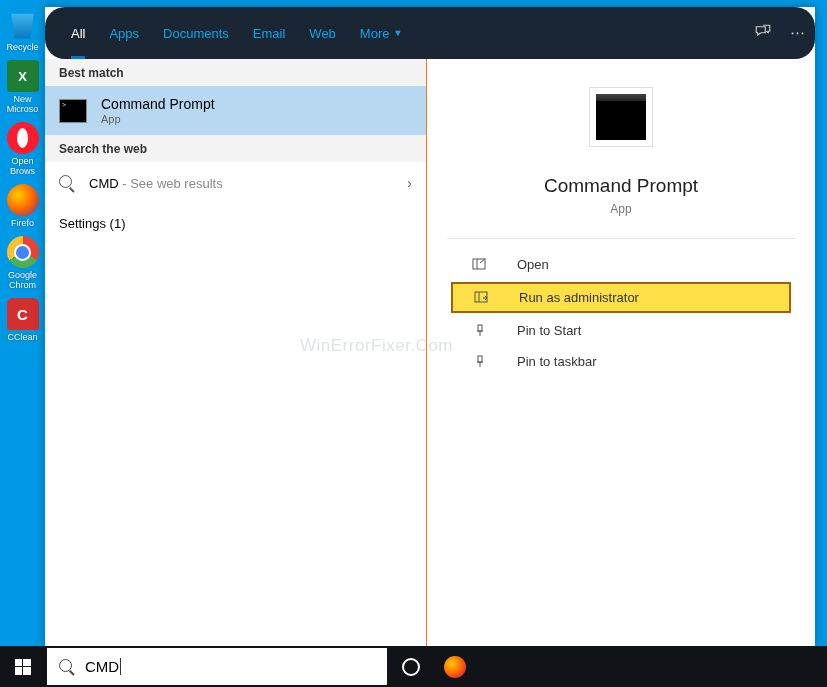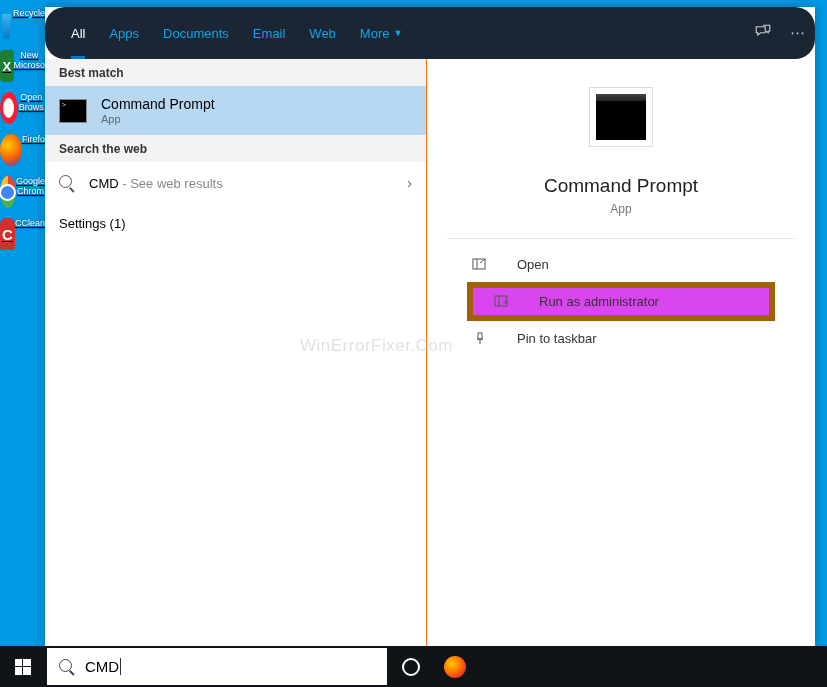--- a/index.html
+++ b/index.html
@@ -1,20 +1,20 @@
 <!DOCTYPE html>
 <html><head>
   <meta charset="utf-8">
   <style>
     * { margin: 0; padding: 0; box-sizing: border-box; font-family: "Segoe UI", sans-serif; }
     body { width: 827px; height: 687px; background: #0099e5; position: relative; overflow: hidden; }
     
     
     .desktop { position: absolute; left: 0; top: 0; width: 45px; height: 646px; display: flex; flex-direction: column; gap: 8px; padding-top: 8px; }
-    .desktop-icon { display: flex; flex-direction: row; align-items: flex-start; cursor: pointer; text-decoration: underline; }
+    .desktop-icon { display: flex; flex-direction: column; align-items: center; cursor: pointer; }
     .desktop-icon .ic { width: 32px; height: 32px; border-radius: 4px; margin-bottom: 2px; display: flex; align-items: center; justify-content: center; }
     .desktop-icon .lbl { color: #fff; font-size: 9px; text-align: center; text-shadow: 0 0 2px rgba(0,0,0,0.5); line-height: 10px; max-width: 45px; word-wrap: break-word; }
     
     
     .search-panel { position: absolute; left: 45px; top: 7px; width: 770px; height: 639px; background: #fff; box-shadow: 0 0 10px rgba(0,0,0,0.3); display: flex; flex-direction: column; }
     
     
     .header { background: #1a2633; height: 52px; display: flex; align-items: center; padding: 0 14px; position: relative; border-radius: 20px; }
     .tab { color: #0ea5e9; font-size: 13px; padding: 0 12px; height: 52px; display: flex; align-items: center; cursor: pointer; position: relative; }
     .tab.active { color: #fff; }
@@ -48,21 +48,21 @@
     .detail { display: flex; flex-direction: column; align-items: center; padding: 28px 20px 0; }
     .big-icon { width: 64px; height: 60px; background: #fff; border: 1px solid #ddd; padding: 6px; margin-bottom: 28px; }
     .big-icon-inner { width: 100%; height: 100%; background: #000; position: relative; }
     .big-icon-inner::before { content: ''; position: absolute; top: 0; left: 0; right: 0; height: 7px; background: linear-gradient(#444,#222); }
     .detail-title { font-size: 19px; font-weight: 400; color: #222; margin-bottom: 5px; }
     .detail-sub { font-size: 12px; color: #777; margin-bottom: 22px; }
     .det-divider { width: 100%; height: 1px; background: #e5e5e5; }
     .actions { width: 100%; padding: 10px 0; }
     .action { display: flex; align-items: center; gap: 28px; padding: 8px 24px; cursor: pointer; font-size: 13px; color: #333; }
     .action .aic { width: 18px; color: #555; font-size: 14px; display: flex; align-items: center; justify-content: center; }
-    .action.highlighted { border: 6px solid #a16207; background: #d946ef; margin: 2px 20px; padding: 6px 20px; }
+    .action.highlighted { border: 2px solid #a16207; background: #fde047; margin: 2px 4px; padding: 6px 20px; }
     
     
     .watermark { position: absolute; left: 300px; top: 336px; color: rgba(180,190,200,0.45); font-size: 17px; font-weight: 400; pointer-events: none; letter-spacing: 0.5px; }
     
     
     .taskbar { position: absolute; bottom: 0; left: 0; right: 0; height: 41px; background: #101318; display: flex; align-items: center; }
     .start-btn { width: 45px; height: 41px; display: flex; align-items: center; justify-content: center; cursor: pointer; }
     .win-logo { width: 16px; height: 16px; display: grid; grid-template: 1fr 1fr / 1fr 1fr; gap: 1px; }
     .win-logo span { background: #fff; }
     .searchbox { width: 340px; height: 37px; background: #fff; display: flex; align-items: center; padding: 0 12px; gap: 10px; margin: 0 2px; }
@@ -201,20 +201,29 @@
               </span>
             <span>Run as administrator</span>
           </div>
           <div class="action">
             <span class="aic">
                 <svg width="16" height="14" viewBox="0 0 16 14" fill="none" stroke="currentColor" stroke-width="1">
                   <rect x="6" y="1" width="4" height="6"></rect>
                   <path d="M8 7 v5 M5 7 h6"></path>
                 </svg>
               </span>
+            <span>Pin to Start</span>
+          </div>
+          <div class="action">
+            <span class="aic">
+                <svg width="16" height="14" viewBox="0 0 16 14" fill="none" stroke="currentColor" stroke-width="1">
+                  <rect x="6" y="1" width="4" height="6"></rect>
+                  <path d="M8 7 v5 M5 7 h6"></path>
+                </svg>
+              </span>
             <span>Pin to taskbar</span>
           </div>
         </div>
       </div>
     </div>
   </div>
 </div>
 
 <div class="watermark">WinErrorFixer.Com</div>
 

